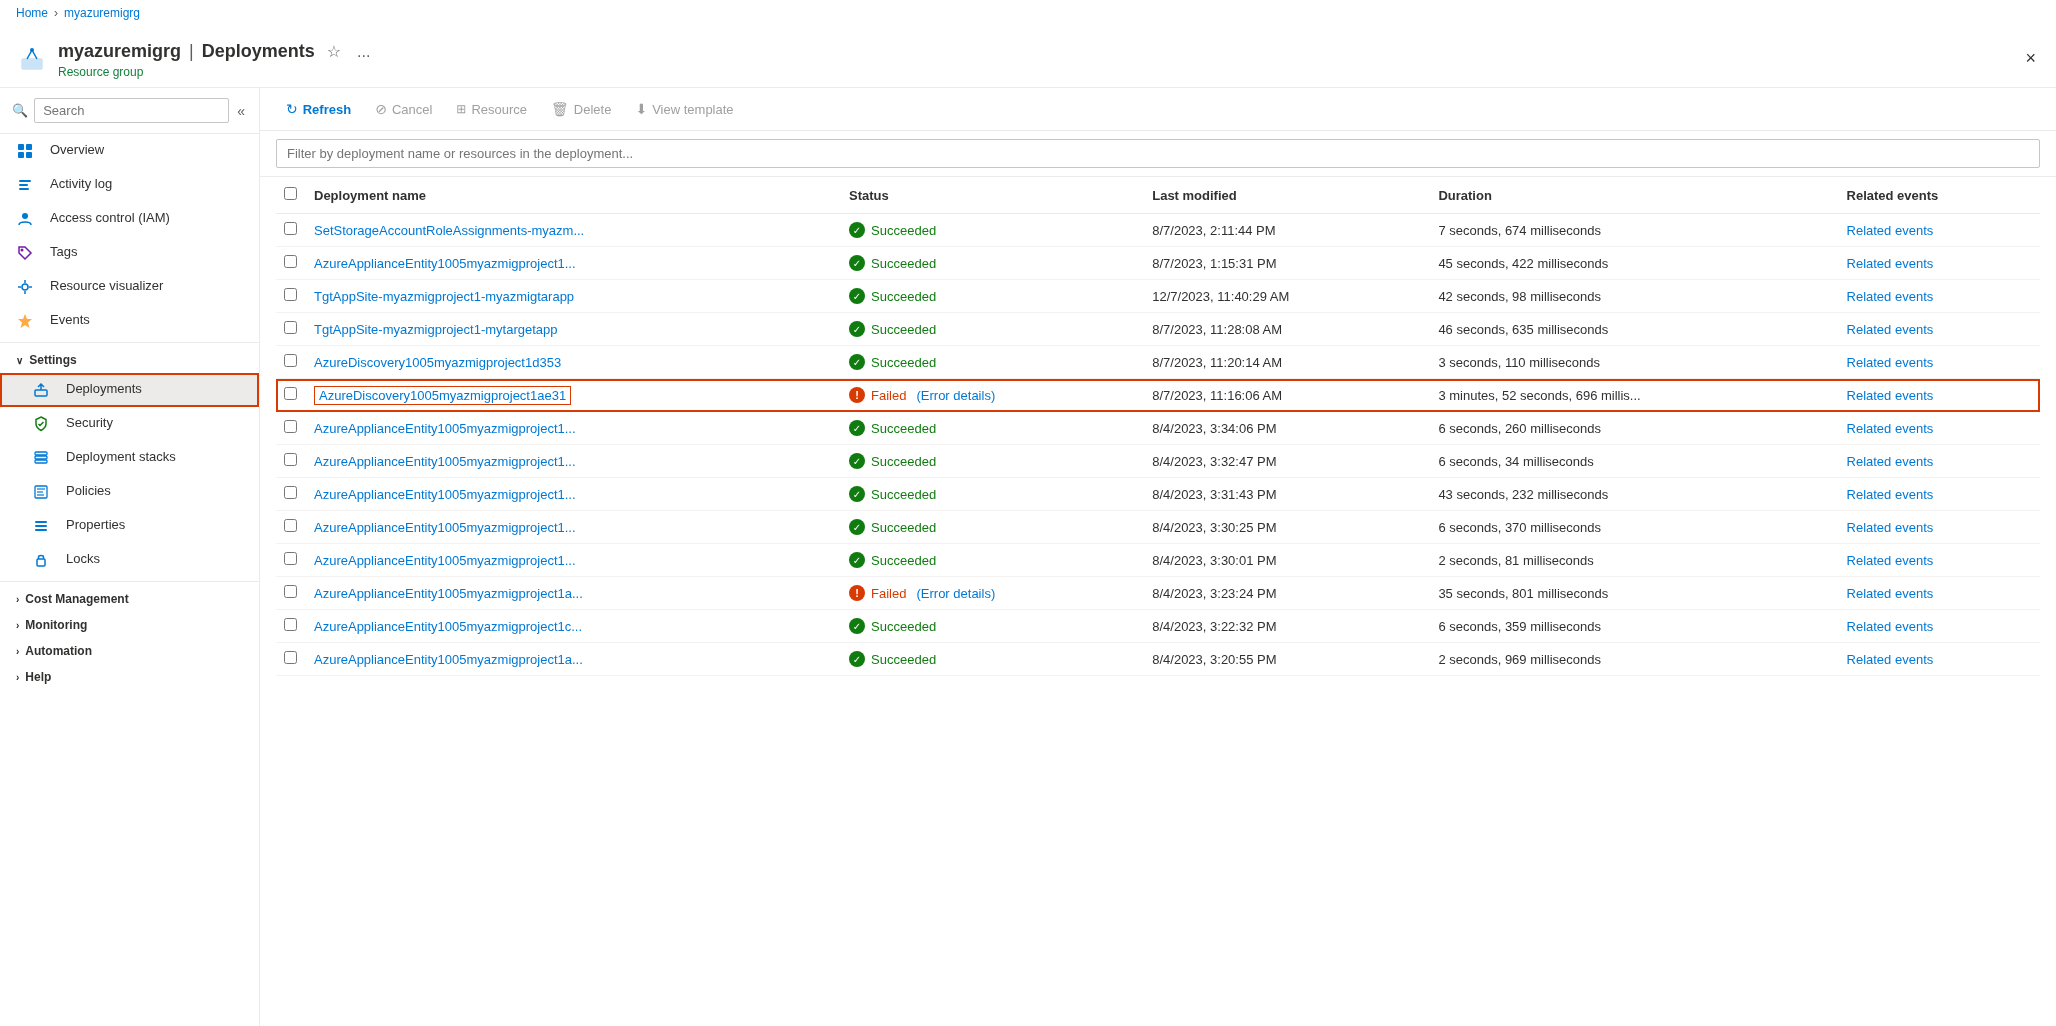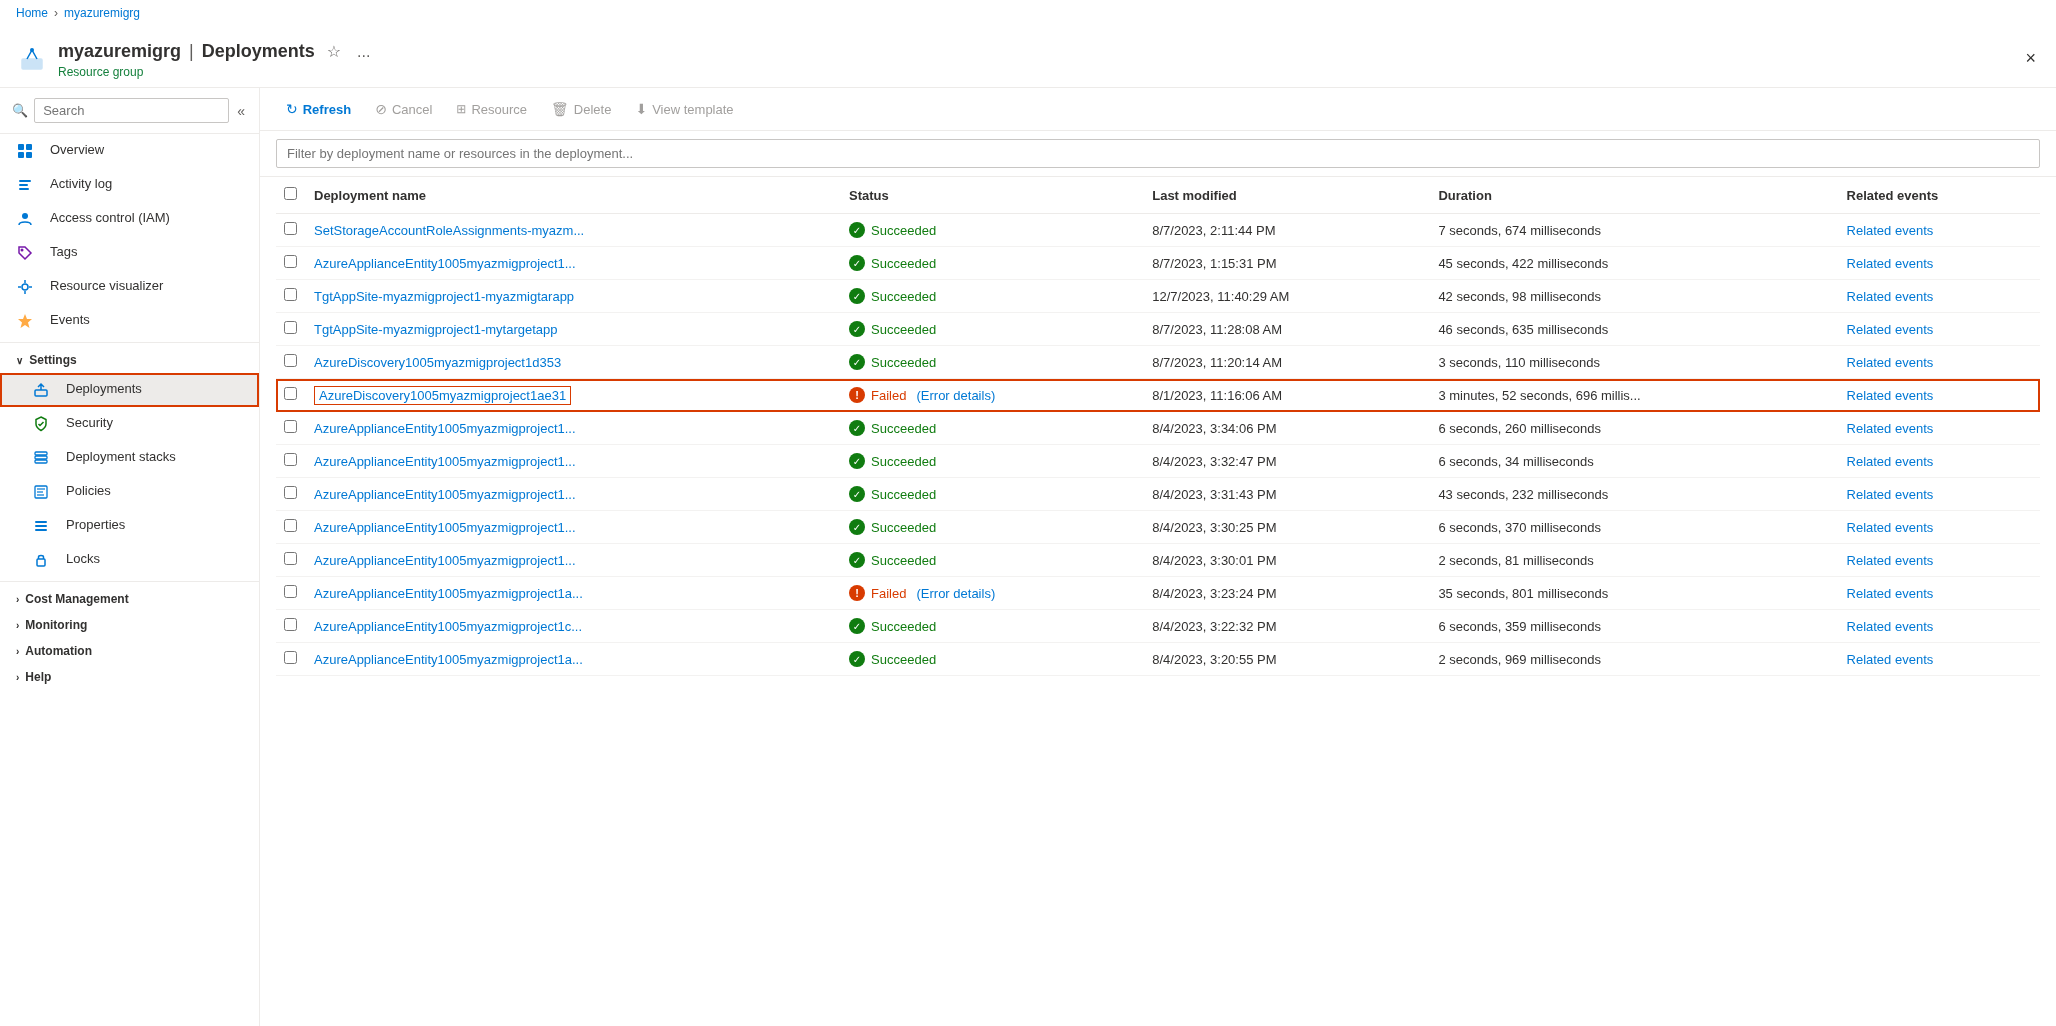--- a/index.html
+++ b/index.html
@@ -363,21 +363,21 @@
             <tr style="outline: rgb(216, 59, 1) solid 2px; outline-offset: -2px;">
               <td class="checkbox-cell"><input type="checkbox" style=""></td>
               <td><a href="#" class="deploy-link" style="border: 1px solid rgb(216, 59, 1); padding: 1px 4px;">AzureDiscovery1005myazmigproject1ae31</a></td>
               <td>
                 <div class="status-cell">
                   <span class="status-icon-failed">!</span>
                   <span class="status-failed">Failed</span>
                   <a href="#" class="error-link">(Error details)</a>
                 </div>
               </td>
-              <td>8/1/2023, 11:16:06 AM</td>
+              <td>8/7/2023, 11:16:06 AM</td>
               <td>3 minutes, 52 seconds, 696 millis...</td>
               <td><a href="#" class="related-link">Related events</a></td>
             </tr>
             <tr>
               <td class="checkbox-cell"><input type="checkbox" style=""></td>
               <td><a href="#" class="deploy-link">AzureApplianceEntity1005myazmigproject1...</a></td>
               <td>
                 <div class="status-cell">
                   <span class="status-icon-success">✓</span>
                   <span class="status-success">Succeeded</span>

